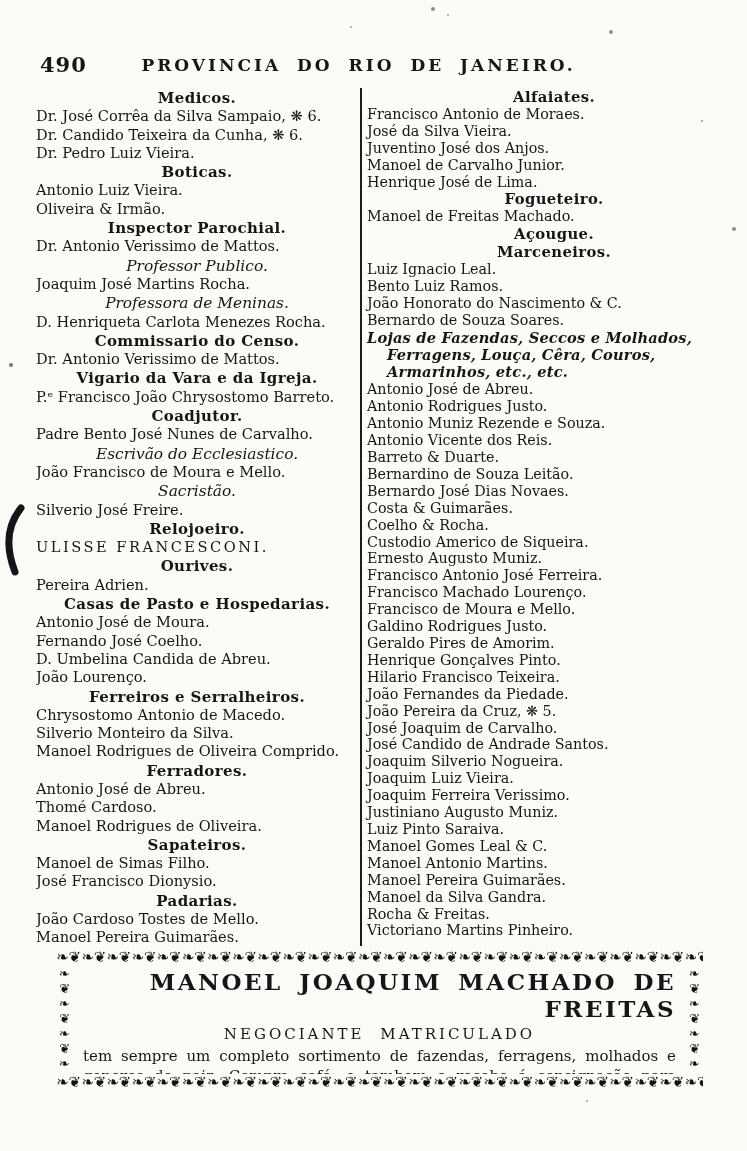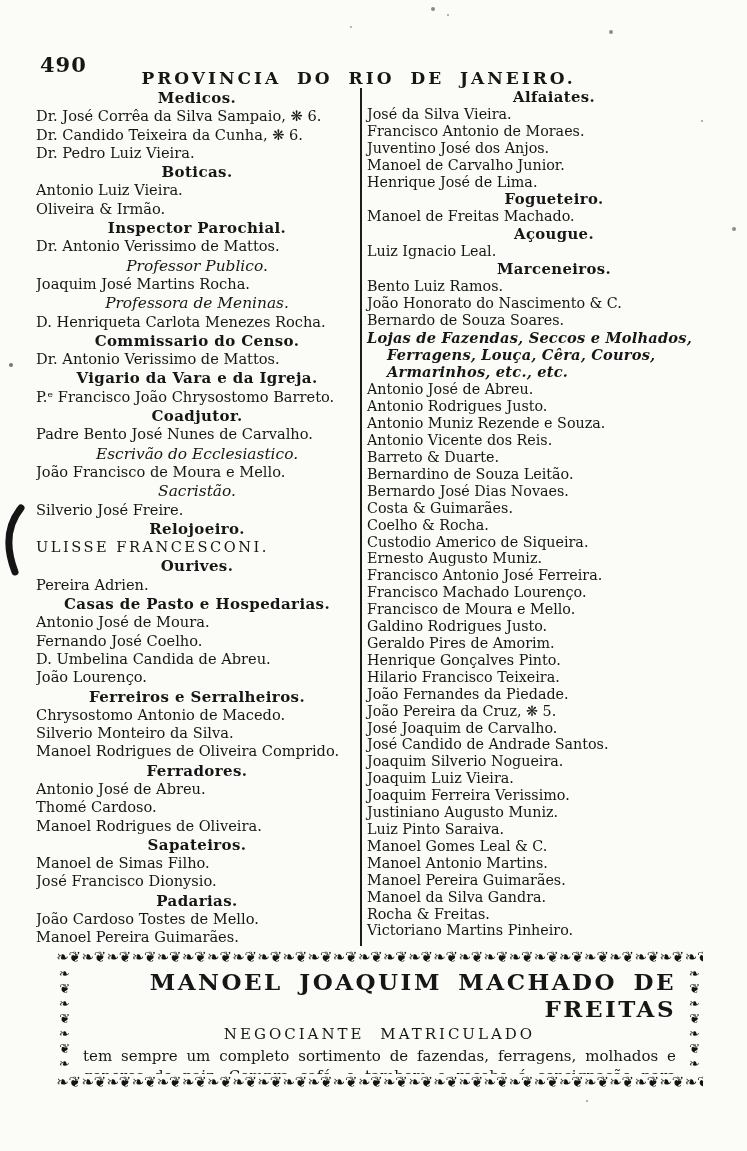--- a/index.html
+++ b/index.html
@@ -15,21 +15,21 @@
   
   .head{position:relative;height:88px;}
   .page-num{
     position:absolute;left:40px;top:52px;
     font-size:21px;font-weight:700;letter-spacing:1px;
   }
   .page-title{
     position:absolute;left:90px;right:120px;top:55px;
     text-align:center;
     font-size:17px;font-weight:700;
-    letter-spacing:3px;word-spacing:7px;margin-top:13px;
+    letter-spacing:3px;word-spacing:7px;
   }
   
   .columns{
     display:flex;
     margin:0 6px 0 36px;
     height:858px;
     overflow:hidden;
   }
   .col{overflow:hidden;}
   .col-left{width:322px;line-height:18.3px;}
@@ -163,30 +163,30 @@
         <div class="row h">Sapateiros.</div>
         <div class="row e">Manoel de Simas Filho.</div>
         <div class="row e">José Francisco Dionysio.</div>
         <div class="row h">Padarias.</div>
         <div class="row e">João Cardoso Tostes de Mello.</div>
         <div class="row e">Manoel Pereira Guimarães.</div>
       </div>
     <div class="divider"></div>
     <div class="col col-right" id="col-right">
         <div class="row h">Alfaiates.</div>
+        <div class="row e">Francisco Antonio de Moraes.</div>
         <div class="row e">José da Silva Vieira.</div>
-        <div class="row e">Francisco Antonio de Moraes.</div>
         <div class="row e">Juventino José dos Anjos.</div>
         <div class="row e">Manoel de Carvalho Junior.</div>
         <div class="row e">Henrique José de Lima.</div>
         <div class="row h">Fogueteiro.</div>
         <div class="row e">Manoel de Freitas Machado.</div>
         <div class="row h">Açougue.</div>
+        <div class="row h">Marceneiros.</div>
         <div class="row e">Luiz Ignacio Leal.</div>
-        <div class="row h">Marceneiros.</div>
         <div class="row e">Bento Luiz Ramos.</div>
         <div class="row e">João Honorato do Nascimento &amp; C.</div>
         <div class="row e">Bernardo de Souza Soares.</div>
         <div class="row hl">Lojas de Fazendas, Seccos e Molhados, Ferragens, Louça, Cêra, Couros, Armarinhos, etc., etc.</div>
         <div class="row e">Antonio José de Abreu.</div>
         <div class="row e">Antonio Rodrigues Justo.</div>
         <div class="row e">Antonio Muniz Rezende e Souza.</div>
         <div class="row e">Antonio Vicente dos Reis.</div>
         <div class="row e">Barreto &amp; Duarte.</div>
         <div class="row e">Bernardino de Souza Leitão.</div>

